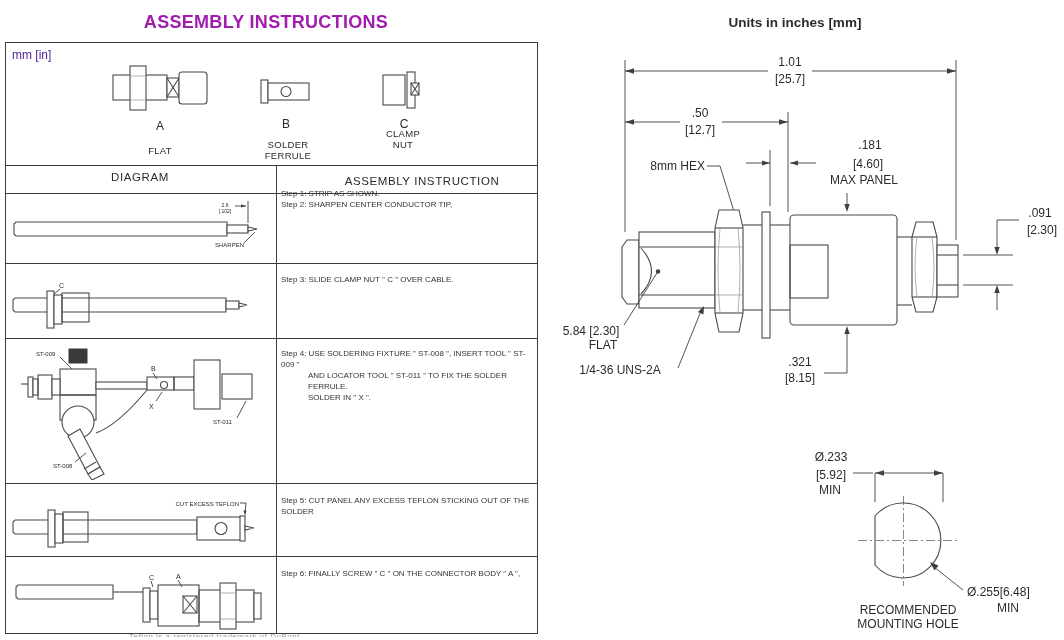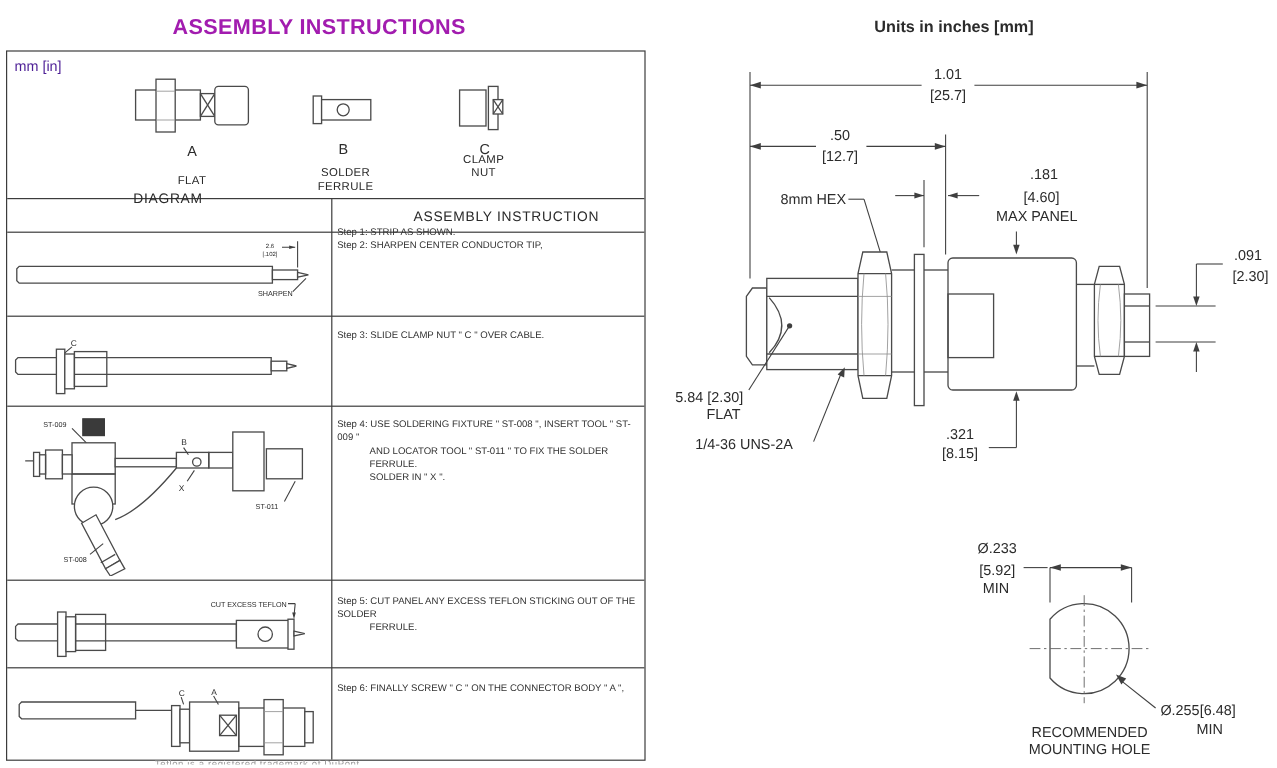--- a/index.html
+++ b/index.html
@@ -84,21 +84,21 @@
 </div>
 <div class="abs ctr ptname" style="left:248px;top:139px;width:80px;">
   <div>SOLDER</div>
   <div>FERRULE</div>
 </div>
 <div class="abs ctr ptname" style="left:363px;top:128px;width:80px;">
   <div>CLAMP</div>
   <div>NUT</div>
 </div>
 
-<div class="abs ctr hdr" style="left:5px;top:160px;width:270px;">DIAGRAM</div>
+<div class="abs ctr hdr" style="left:5px;top:171px;width:270px;">DIAGRAM</div>
 <div class="abs ctr hdr" style="left:276px;top:175px;width:292px;">ASSEMBLY INSTRUCTION</div>
 
 <svg class="abs" style="left:10px;top:192px;" width="262" height="68" viewBox="0 0 262 68">
   <path d="M6,30 H217 V44 H6 L4,42 V32 Z" class="sw"></path>
   <rect x="217" y="33" width="21" height="8" class="sw"></rect>
   <polygon points="238,35 247,37 238,39" class="sw"></polygon>
   <text x="215" y="15" text-anchor="middle" class="t5">2.6</text>
   <text x="215" y="21" text-anchor="middle" class="t5">[.102]</text>
   <line x1="225" y1="14" x2="236" y2="14" class="dl"></line>
   <line x1="238" y1="9" x2="238" y2="31" class="dl"></line>
@@ -192,21 +192,20 @@
 <div class="abs instr" style="left:281px;top:274px;">
   <div>Step 3: SLIDE CLAMP NUT " C " OVER CABLE.</div>
 </div>
 <div class="abs instr" style="left:281px;top:348px;">
   <div>Step 4: USE SOLDERING FIXTURE " ST-008 ", INSERT TOOL " ST-009 "</div>
   <div class="cont">AND LOCATOR TOOL " ST-011 " TO FIX THE SOLDER FERRULE.</div>
   <div class="cont">SOLDER IN " X ".</div>
 </div>
 <div class="abs instr" style="left:281px;top:495px;">
   <div>Step 5: CUT PANEL ANY EXCESS TEFLON STICKING OUT OF THE SOLDER</div>
-  <div class="cont">FERRULE.</div>
 </div>
 <div class="abs instr" style="left:281px;top:568px;">
   <div>Step 6: FINALLY SCREW " C " ON THE CONNECTOR BODY " A ",</div>
 </div>
 
 <div class="abs" style="left:85px;top:632px;height:5px;overflow:hidden;">
   <div class="footnote">Teflon is a registered trademark of DuPont</div>
 </div>
 
 <svg class="abs" style="left:540px;top:0;" width="524" height="640" viewBox="0 0 524 640">

